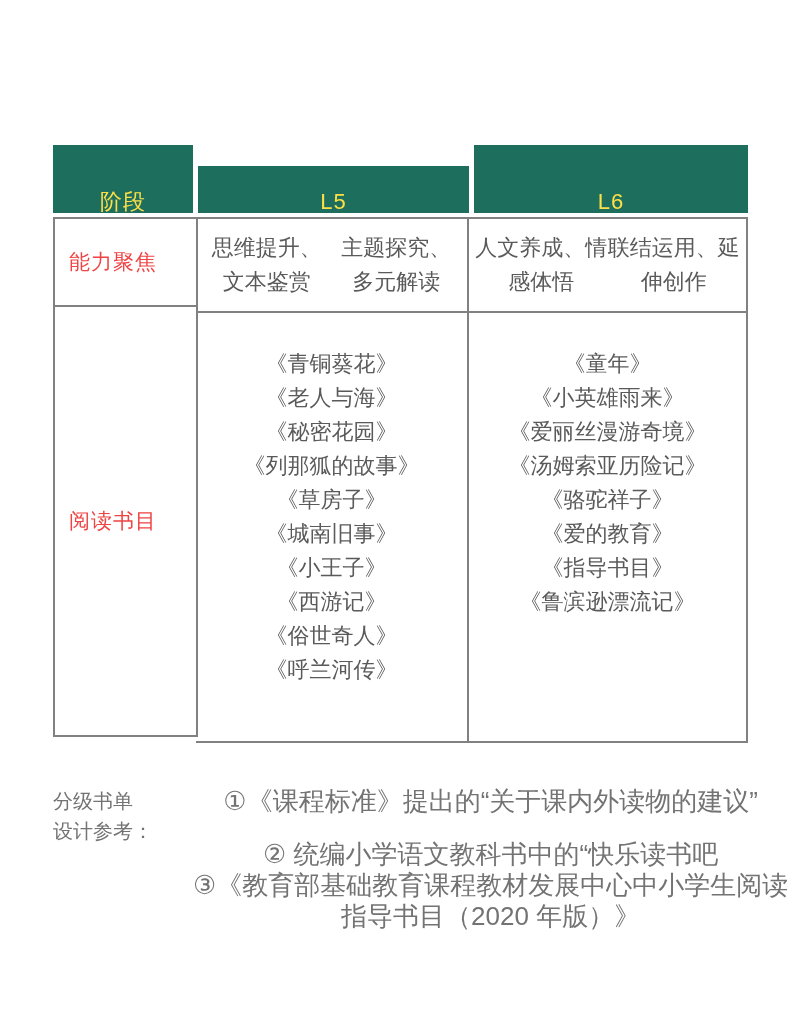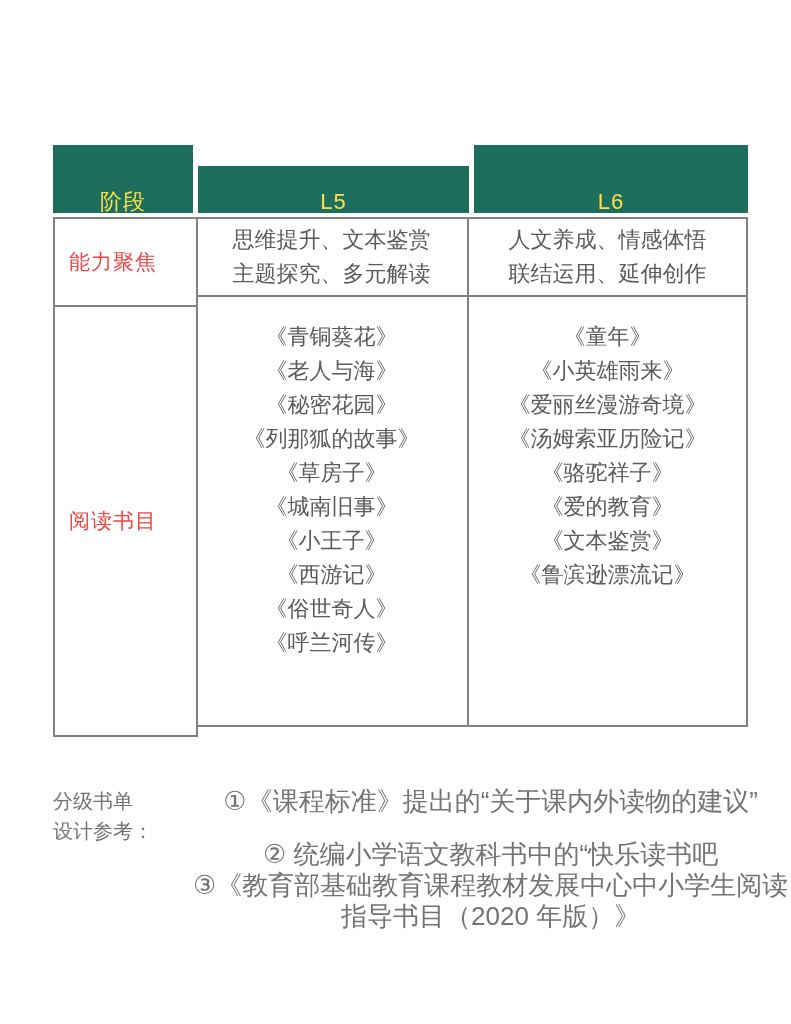--- a/index.html
+++ b/index.html
@@ -82,29 +82,29 @@
     text-align: center;
     font-size: 22px;
     line-height: 34px;
     color: #5a5a5a;
     padding: 0 6px;
   }
   .rcell.l5 { width: 273px; flex: 0 0 273px; border-right: 2px solid #818181; }
   .rcell.l6 { flex: 1 1 auto; }
 
   .focus-row .rcell {
-    height: 76px;
-    display: flex;
-    flex-direction: column;
+    height: 92px;
+    display: flex;
+    flex-direction: row;
     align-items: center;
     justify-content: center;
   }
   .books-row .rcell {
     height: 428px;
-    padding-top: 23px;
+    padding-top: 34px;
   }
   .book-line { white-space: nowrap; }
 
   
   .footnote {
     position: absolute;
     left: 53px;
     top: 786px;
     width: 700px;
     display: flex;
@@ -180,21 +180,21 @@
           <div class="book-line">《俗世奇人》</div>
           <div class="book-line">《呼兰河传》</div>
         </div>
         <div class="rcell l6">
           <div class="book-line">《童年》</div>
           <div class="book-line">《小英雄雨来》</div>
           <div class="book-line">《爱丽丝漫游奇境》</div>
           <div class="book-line">《汤姆索亚历险记》</div>
           <div class="book-line">《骆驼祥子》</div>
           <div class="book-line">《爱的教育》</div>
-          <div class="book-line">《文本鉴赏》</div>
+          <div class="book-line">《指导书目》</div>
           <div class="book-line">《鲁滨逊漂流记》</div>
         </div>
       </div>
 
     </div>
   </div>
 </div>
 
 <div class="footnote">
   <div class="fn-label">

